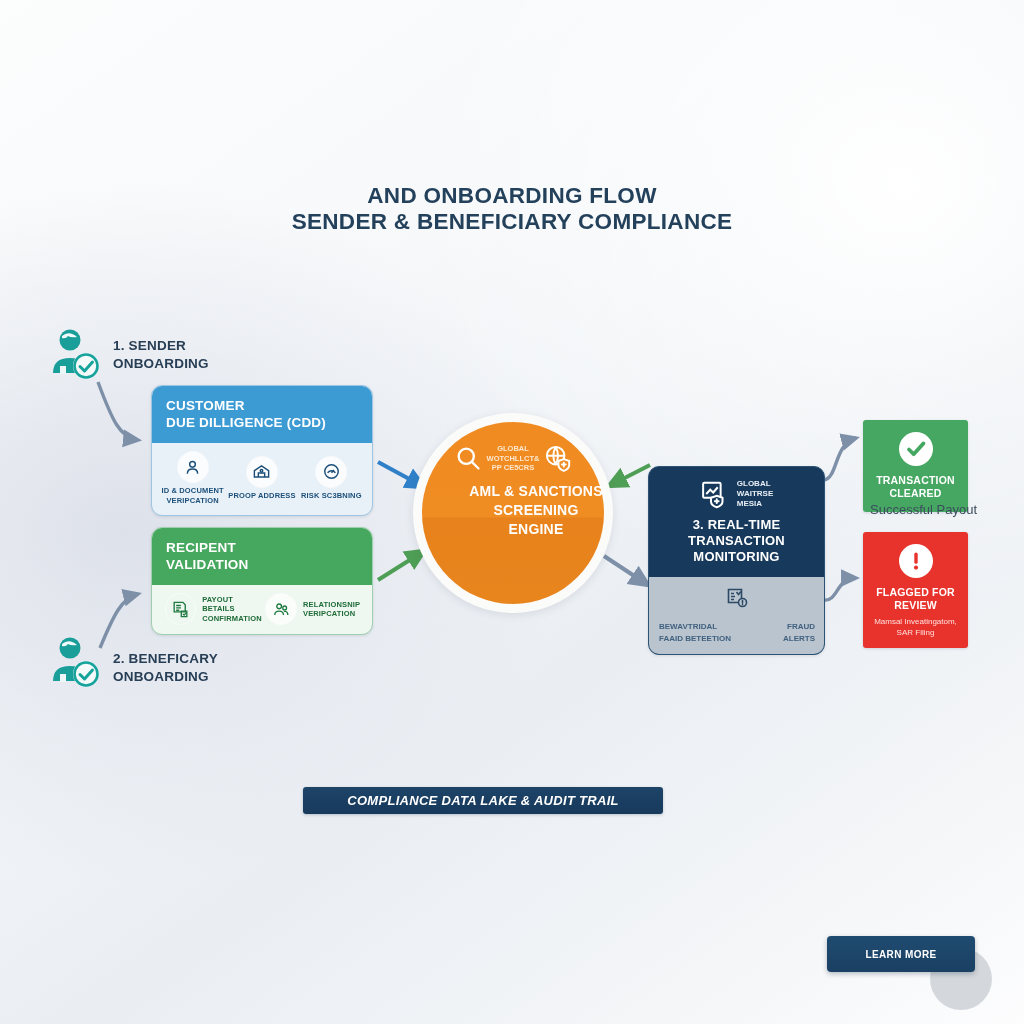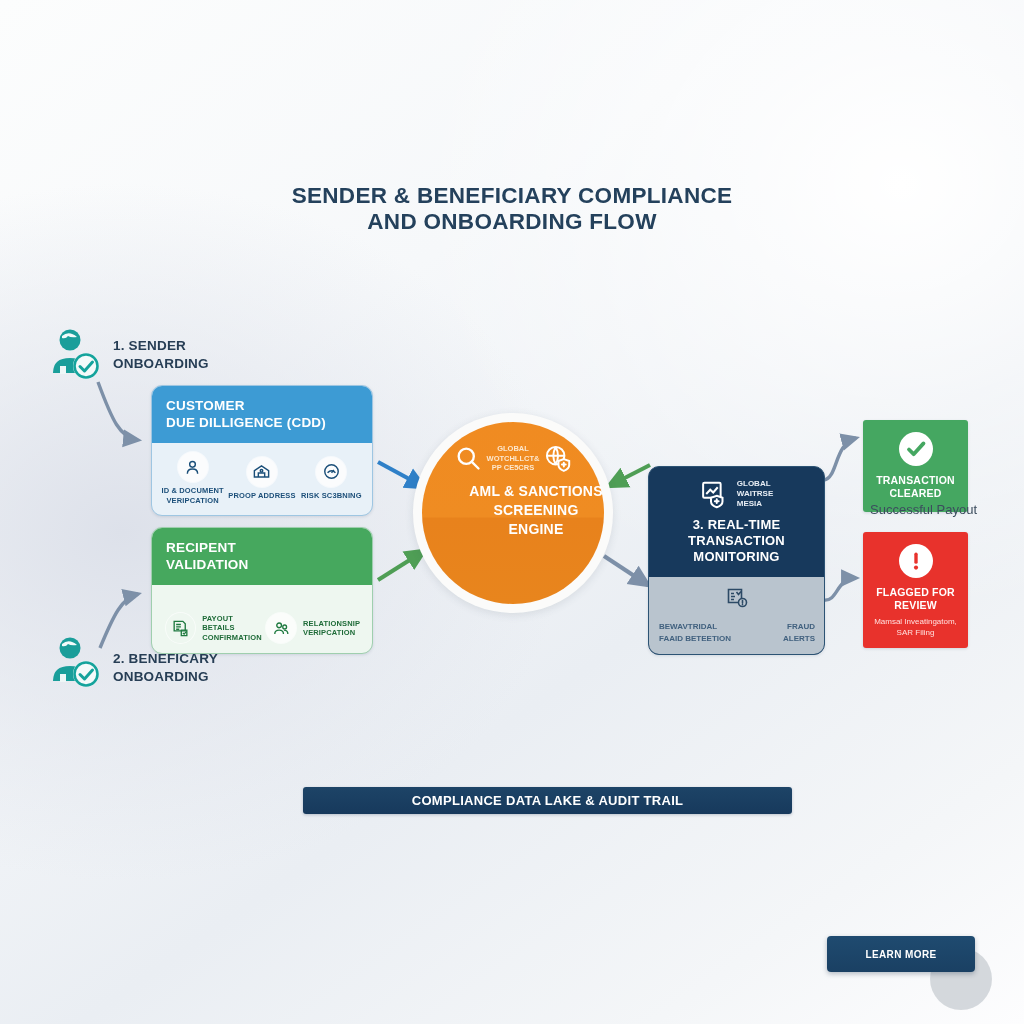--- a/index.html
+++ b/index.html
@@ -58,21 +58,21 @@
   #cdd{left:151px;top:385px;width:220px;background:#e8f1f8;
        border:1px solid #9ec6e2;}
   #cdd .card-head{background:#3d9bd4;}
   #cdd .cap{color:#1c4f79;}
   #cdd .badge svg{stroke:#1b4f79;}
 
   
   #recipient{left:151px;top:527px;width:220px;background:#eef7f0;
              border:1px solid #9fcfae;}
   #recipient .card-head{background:#46a85e;}
-  #recipient .card-body{justify-content:flex-start;padding-left:14px;margin-top:19px;}
+  #recipient .card-body{justify-content:flex-start;padding-left:14px;}
   #recipient .feature{flex-direction:row;align-items:center;width:50%;}
   #recipient .feature .badge{margin:0 7px 0 0;background:transparent;}
   #recipient .feature:nth-child(2) .badge{background:#fbfdfb;}
   #recipient .cap{color:#1e6b38;text-align:left;}
   #recipient .badge svg{stroke:#1f7a40;}
 
   
   #monitor{left:648px;top:466px;width:175px;background:#17395c;
            border:1px solid #2c5374;}
   #monitor .top{
@@ -137,25 +137,26 @@
   #flagged .rsub{color:#ffe0de;font-size:8px;line-height:11px;text-align:center;
                  padding:0 6px 10px;}
   #flagged .rsub span{display:block;}
   #cleared-caption{
     position:absolute;left:855px;top:504px;width:122px;text-align:right;
     color:#3c4d5e;font-size:13px;line-height:12px;
   }
 
   
   #datalake{
-    position:absolute;left:303px;top:787px;width:489px;height:27px;
+    position:absolute;left:303px;top:787px;width:360px;height:27px;
     background:linear-gradient(180deg,#1d4467 0%,#17395c 100%);
     border-radius:3px;color:#fff;font-size:13px;font-weight:700;
     display:flex;align-items:center;justify-content:center;letter-spacing:.3px;
     box-shadow:0 1px 3px rgba(30,50,80,.25);
+    font-style:italic;
   }
 
   
   #blob{
     position:absolute;left:930px;top:948px;width:62px;height:62px;border-radius:50%;
     background:#c7ccd2;opacity:.75;
   }
   #learn{
     position:absolute;left:827px;top:936px;width:148px;height:36px;
     background:linear-gradient(180deg,#1f4b70 0%,#1a4063 100%);
@@ -167,22 +168,22 @@
   
   #arrows{position:absolute;left:0;top:0;width:1024px;height:1024px;
           pointer-events:none;}
 </style>
 </head>
 <body>
 
 <div id="stage">
 
   <div id="title">
+    <span>AND ONBOARDING FLOW</span>
     <span>SENDER &amp; BENEFICIARY COMPLIANCE</span>
-    <span>AND ONBOARDING FLOW</span>
   </div>
 
   <svg id="arrows" viewBox="0 0 1024 1024">
     <defs>
       <marker id="ahBlue" markerWidth="6" markerHeight="6" refX="4.4" refY="3" orient="auto">
         <path d="M0,0.4 L5.6,3 L0,5.6 z" fill="#2f80c8"></path>
       </marker>
       <marker id="ahGreen" markerWidth="6" markerHeight="6" refX="4.4" refY="3" orient="auto">
         <path d="M0,0.4 L5.6,3 L0,5.6 z" fill="#4f9e55"></path>
       </marker>

